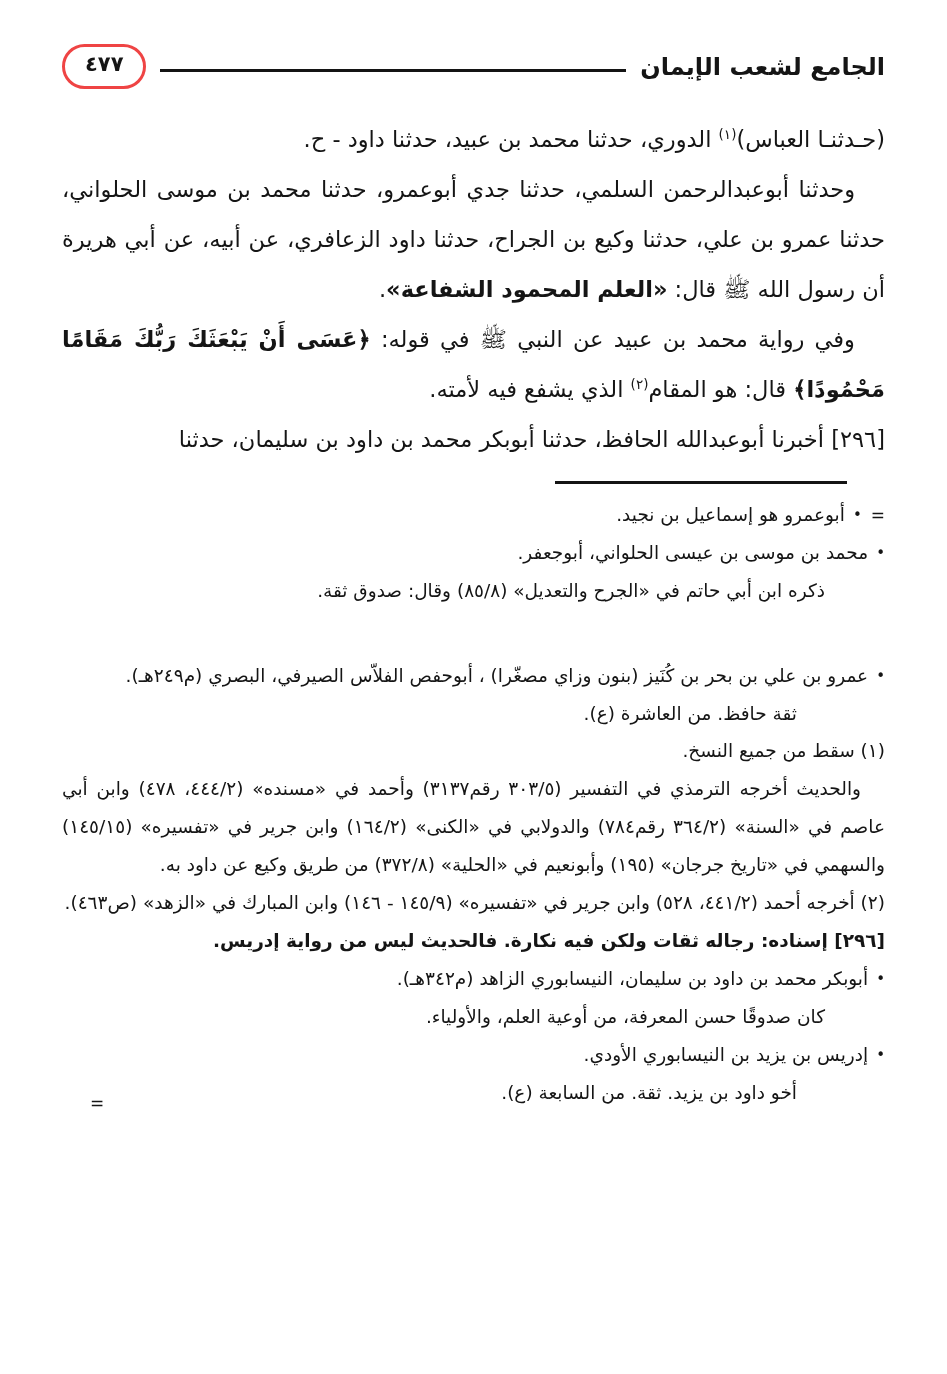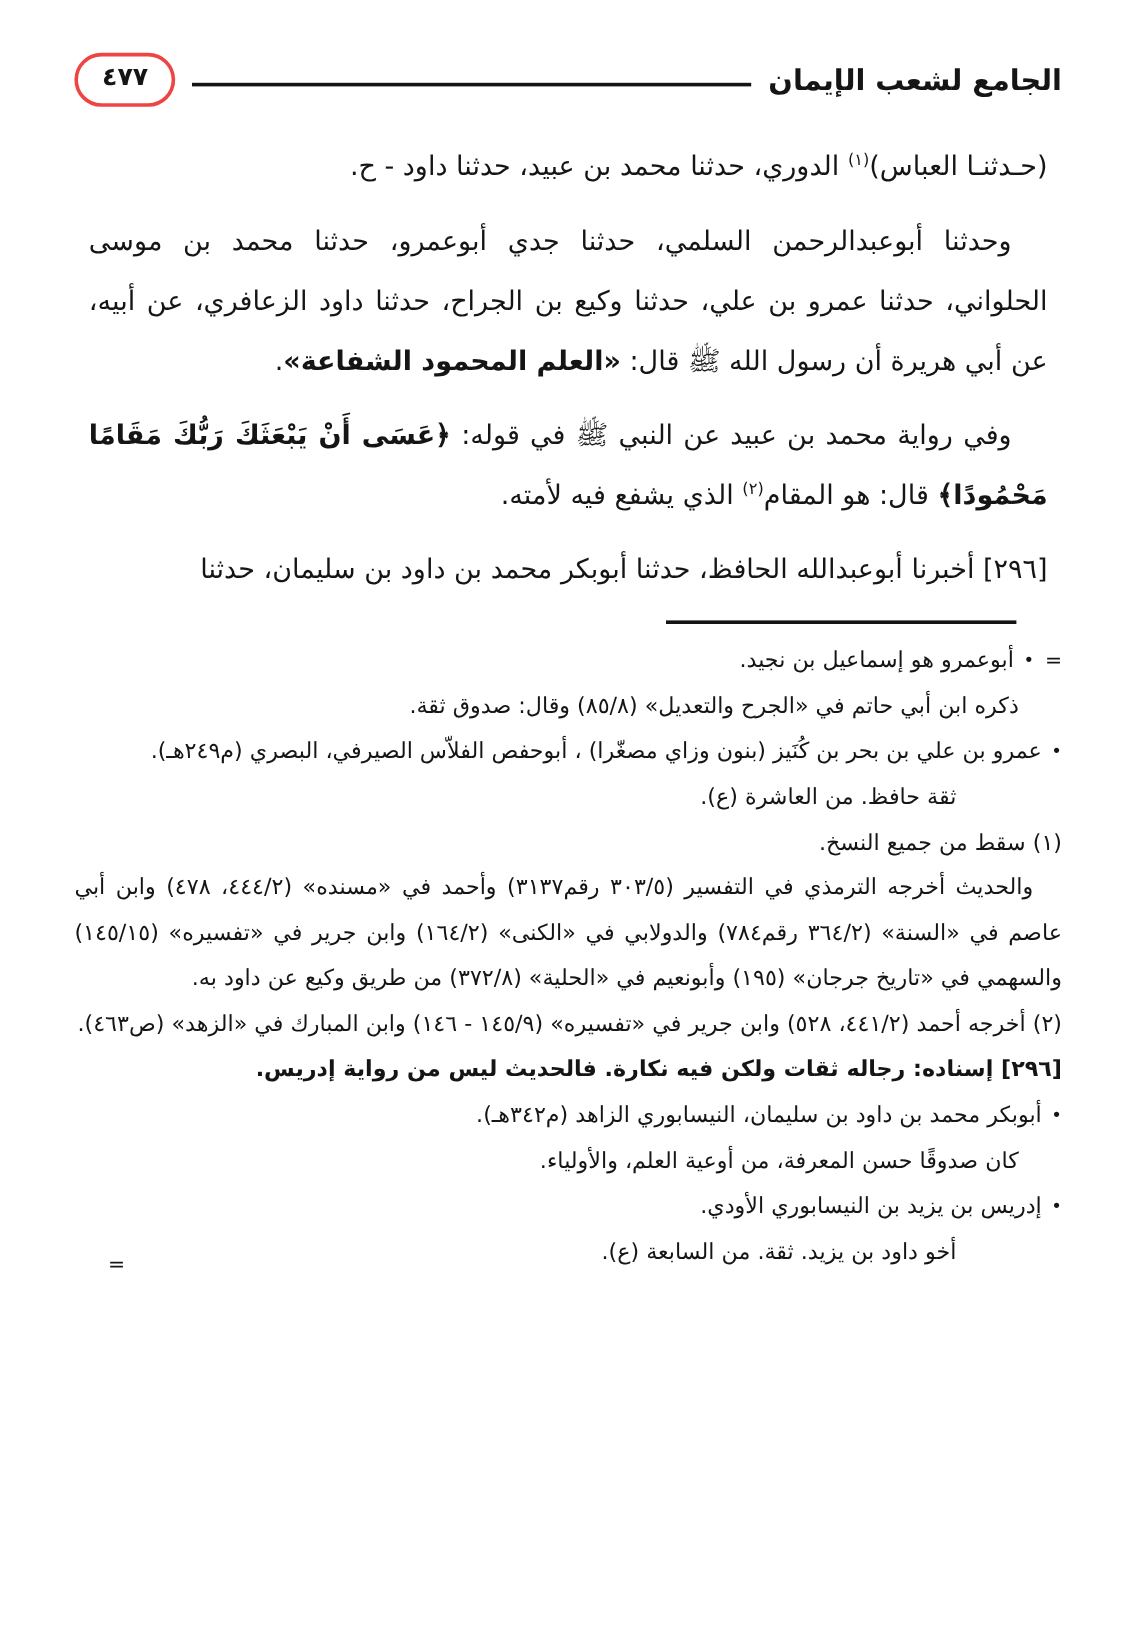--- a/index.html
+++ b/index.html
@@ -44,21 +44,21 @@
     line-height: 1.3;
   }
 
   
   .main-text {
     font-size: 22.5px;
     line-height: 2.22;
     text-align: justify;
     text-justify: inter-word;
   }
-  .main-text p { margin: 12px; }
+  .main-text p { margin: 0; }
   .para-indent { text-indent: 30px; }
   .fn-ref {
     font-size: 0.60em;
     vertical-align: super;
     line-height: 0;
   }
   .bold { font-weight: bold; }
 
   
   .footnote-separator {
@@ -72,24 +72,24 @@
   .footnotes {
     position: relative;
     font-size: 18.5px;
     line-height: 2.05;
     text-align: justify;
     text-justify: inter-word;
   }
   .fn { margin: 0; position: relative; }
   .cont { margin-left: 9px; font-size: 17px; }
   .bullet { margin-left: 8px; font-size: 15px; vertical-align: 1px; }
-  .fn-indent-sm  { margin-right: 36px; }
+  .fn-indent-sm  { margin-right: 60px; }
   .fn-indent-lg  { margin-right: 88px; }
   .fn-first-indent { text-indent: 24px; }
-  .fn-hang-lg { padding-right: 88px; text-indent: -88px; }
+  .fn-hang-lg { padding-right: 88px; text-indent: -88px; margin-top: 47px; }
   .fn-hang-md { padding-right: 80px; text-indent: -80px; }
   .fn-hang-mixed { padding-right: 80px; text-indent: -56px; }
   .cont-bottom {
     position: absolute;
     left: 28px;
     top: 12px;
     font-size: 17px;
   }
 </style>
 </head>
@@ -112,20 +112,21 @@
 
     <p><span>[٢٩٦]</span><span> أخبرنا أبوعبدالله الحافظ، حدثنا أبوبكر محمد بن داود بن سليمان، حدثنا</span></p>
   </div>
 
   <hr class="footnote-separator">
 
   <div class="footnotes">
 
     <div class="fn"><span class="cont">=</span><span class="bullet">•</span><span>أبوعمرو هو إسماعيل بن نجيد.</span></div>
 
+    <div class="fn"><span class="bullet">•</span><span>محمد بن موسى بن عيسى الحلواني، أبوجعفر.</span></div>
 
     <div class="fn fn-indent-sm"><span>ذكره ابن أبي حاتم في «الجرح والتعديل» (٨٥/٨) وقال: صدوق ثقة.</span></div>
 
     <div class="fn fn-hang-lg"><span class="bullet">•</span><span>عمرو بن علي بن بحر بن كُنَيز (بنون وزاي مصغّرا) ، أبوحفص الفلاّس الصيرفي، البصري (م٢٤٩هـ).</span></div>
 
     <div class="fn fn-indent-lg"><span>ثقة حافظ. من العاشرة (ع).</span></div>
 
     <div class="fn"><span>(١) سقط من جميع النسخ.</span></div>
 
     <div class="fn fn-first-indent"><span>والحديث أخرجه الترمذي في التفسير (٣٠٣/٥ رقم٣١٣٧) وأحمد في «مسنده» (٤٤٤/٢، ٤٧٨) وابن أبي عاصم في «السنة» (٣٦٤/٢ رقم٧٨٤) والدولابي في «الكنى» (١٦٤/٢) وابن جرير في «تفسيره» (١٤٥/١٥) والسهمي في «تاريخ جرجان» (١٩٥) وأبونعيم في «الحلية» (٣٧٢/٨) من طريق وكيع عن داود به.</span></div>

